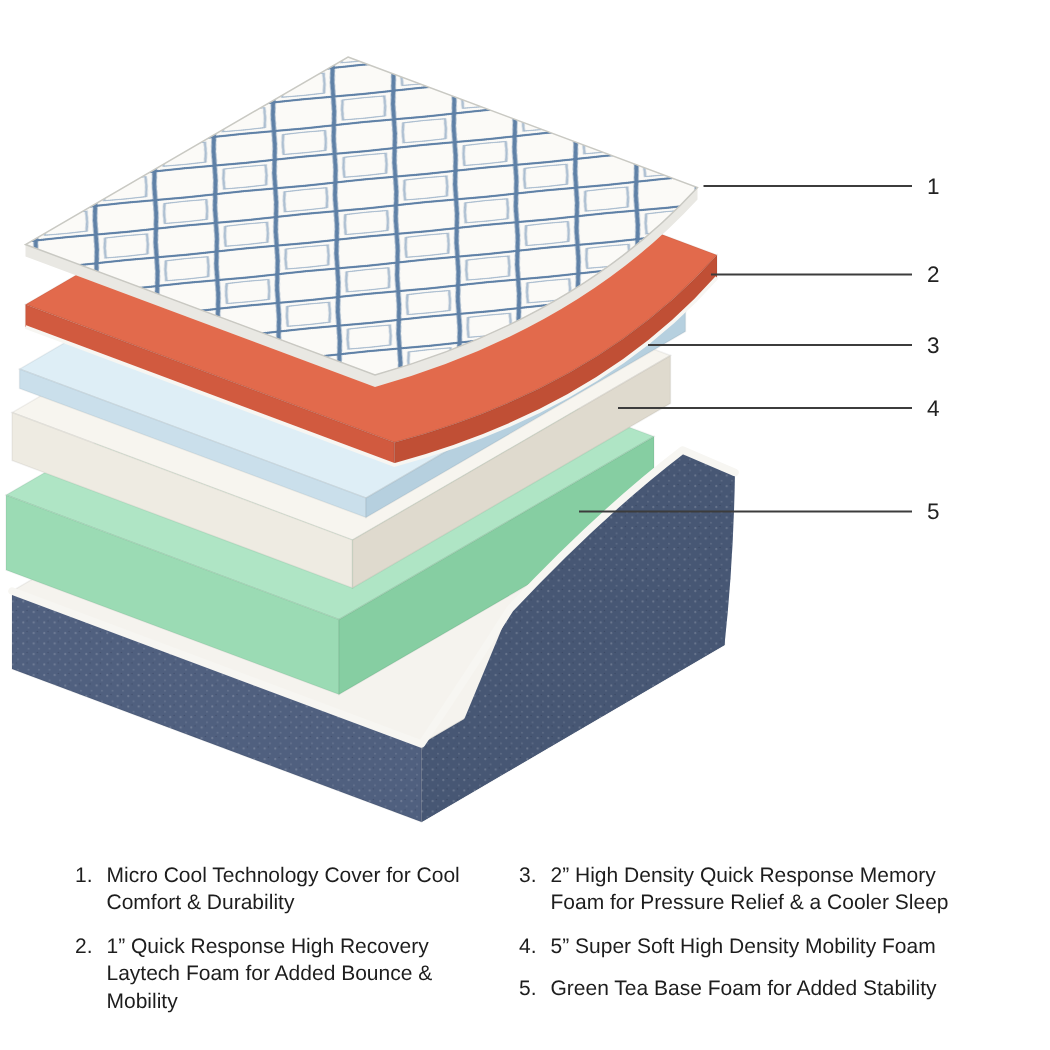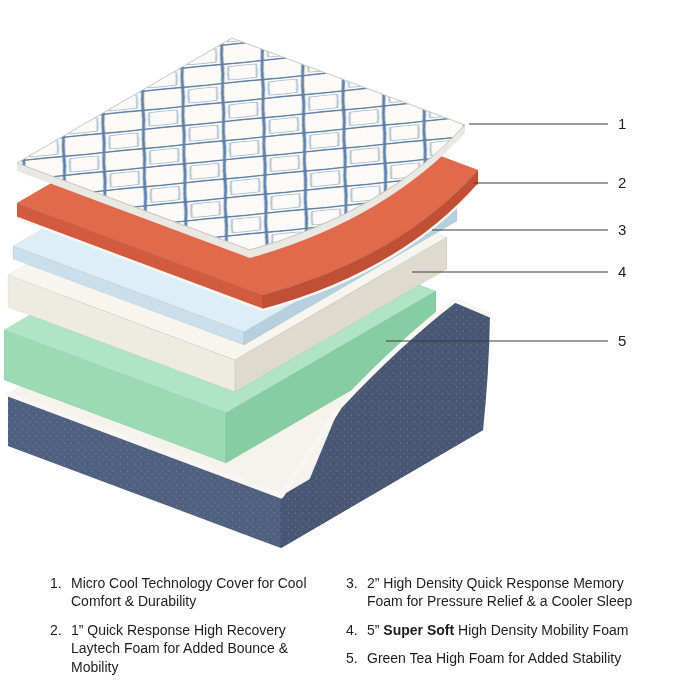--- a/index.html
+++ b/index.html
@@ -10,21 +10,21 @@
   .callout{stroke-width:1.2;fill:none;}
   .callout-num{font-size:15px;font-family:"Liberation Sans",sans-serif;}
   .legend{display:flex;gap:24px;padding:14px 26px 0 50px;color:#1d1d1d;}
   .legend-col{display:flex;flex-direction:column;gap:10px;}
   .legend-col.left{width:272px;}
   .legend-col.right{width:316px;}
   .legend-item{display:flex;font-size:14px;line-height:1.32;}
   .legend-item .num{flex:none;width:21px;}
   .legend-item .txt{flex:1;}
   .legend-item.nowrap{white-space:nowrap;}
-  .legend-item b{font-weight:bold;}
+  .legend-item b{font-weight:normal;}
 </style>
 </head>
 <body>
 
 <div class="stage">
 
   <svg width="700" height="560" viewBox="0 0 700 560">
     <defs>
       <pattern id="coverPat" width="46" height="46" patternUnits="userSpaceOnUse" patternTransform="matrix(0.88,0.33,-0.86,0.5,0,0)">
         <rect width="46" height="46" fill="#FBFAF7"></rect>
@@ -112,18 +112,18 @@
       <div class="legend-item">
         <span class="num">3.</span>
         <span class="txt">2” High Density Quick Response Memory Foam for Pressure Relief &amp; a Cooler Sleep</span>
       </div>
       <div class="legend-item nowrap">
         <span class="num">4.</span>
         <span class="txt"><span>5” </span><b>Super Soft</b><span> High Density Mobility Foam</span></span>
       </div>
       <div class="legend-item">
         <span class="num">5.</span>
-        <span class="txt">Green Tea High Foam for Added Stability</span>
+        <span class="txt">Green Tea Base Foam for Added Stability</span>
       </div>
     </div>
   </div>
 
 </div>
 
 </body></html>

